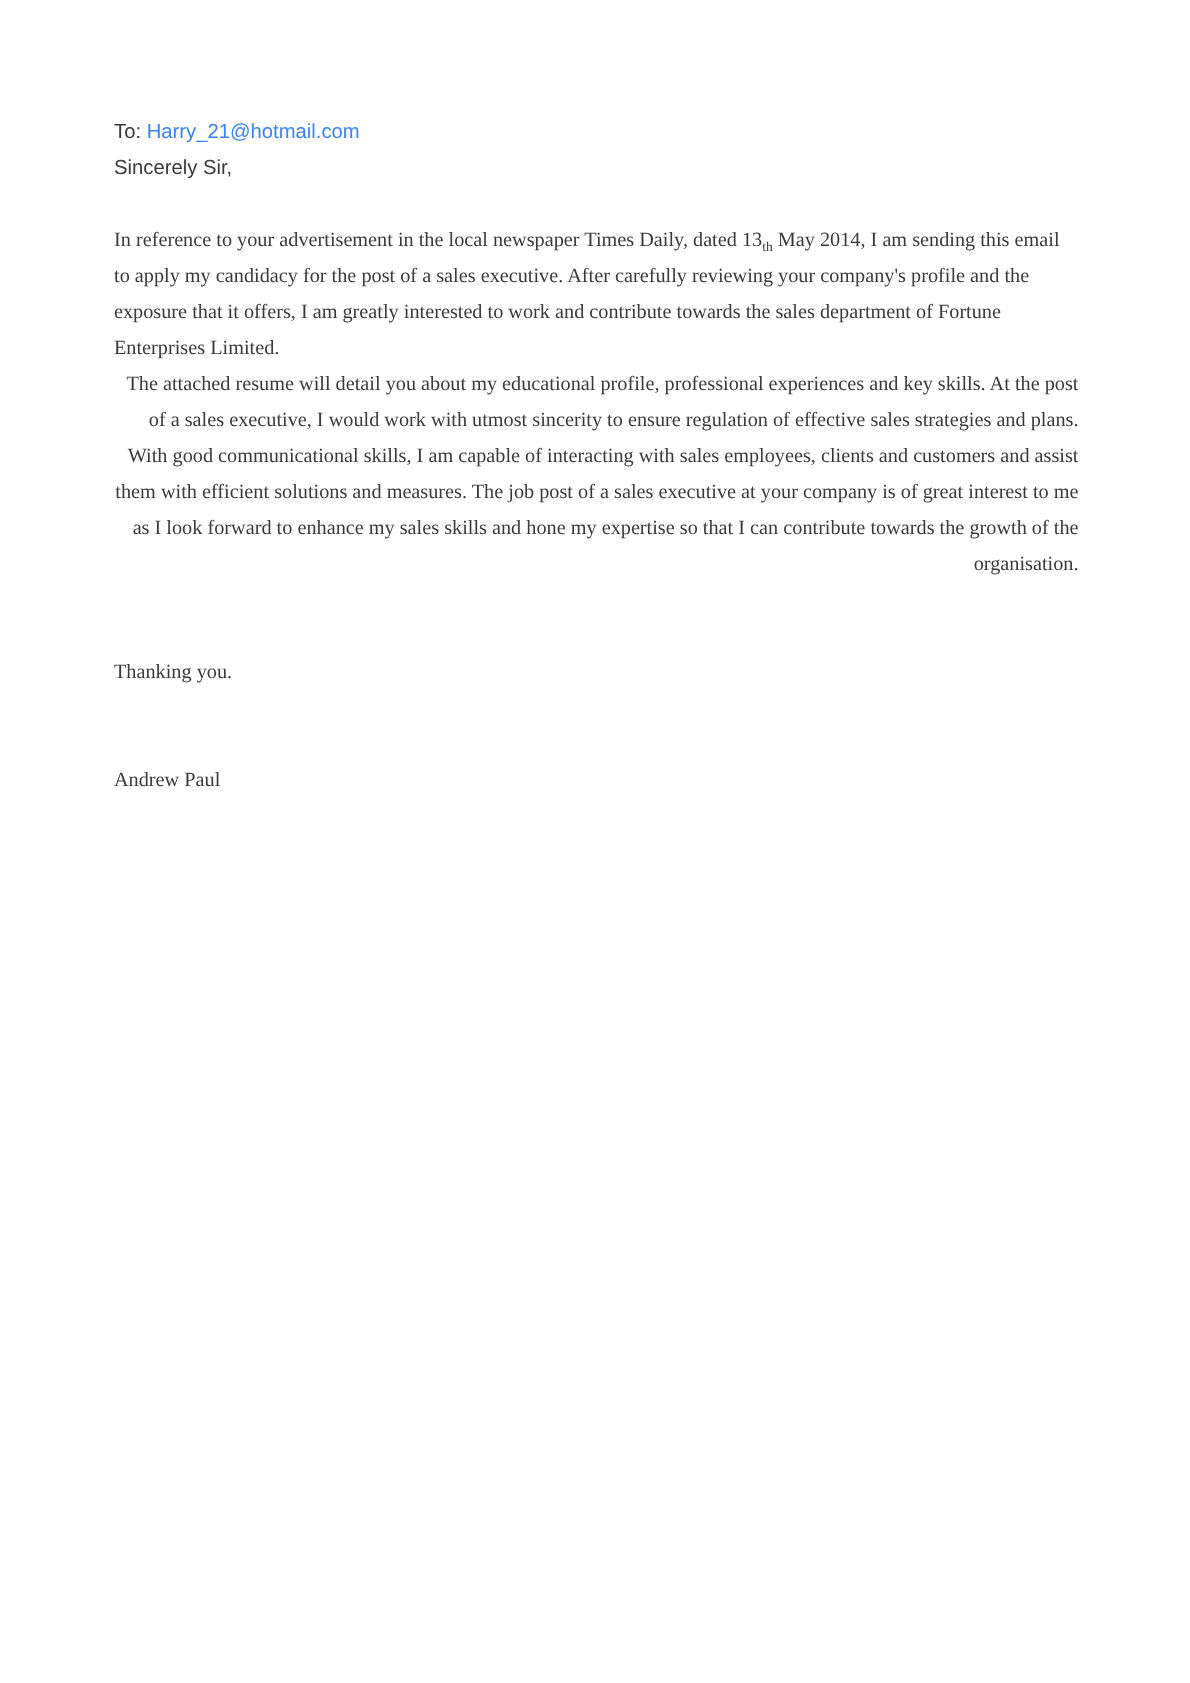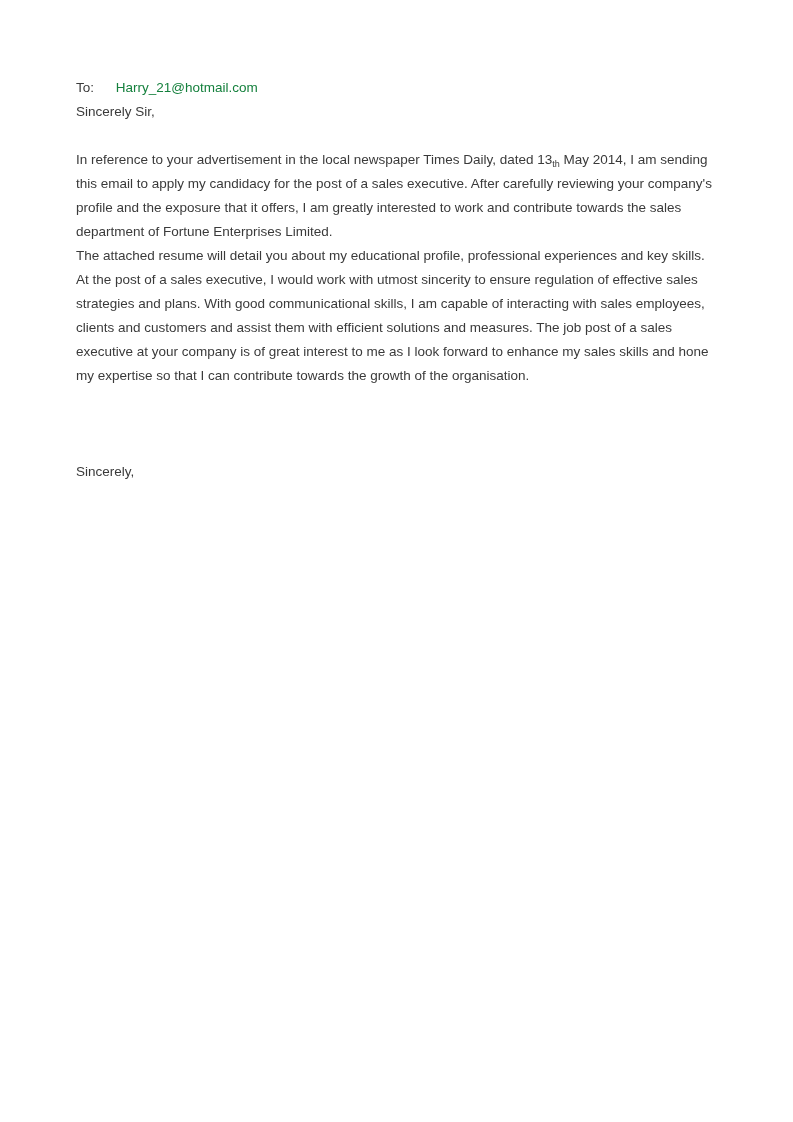--- a/index.html
+++ b/index.html
@@ -27,40 +27,41 @@
     line-height: 24px;
     color: #3a3a3a;
   }
   .header-block .line {
     white-space: nowrap;
   }
   .header-block .line + .line {
     margin-top: 0;
   }
   a.email-link {
-    color: #15803d;
+    color: #3b82f6;
     text-decoration: none;
-    margin-left: 18px;
   }
   sub.ordinal {
     font-size: 9px;
     vertical-align: baseline;
     position: relative;
     top: 3px;
     line-height: 0;
   }
   .gap {
     height: 24px;
   }
   .para {
     margin: 0;
     text-align: left;
+    font-family: Liberation Serif, serif;
   }
   .para + .para {
     margin-top: 0;
+    text-align: right;
   }
   .spacer-sm {
     height: 24px;
   }
   .signature {
     white-space: pre;
   }
 </style>
 </head>
 <body>
@@ -80,22 +81,23 @@
 
     <p class="para"><span>In reference to your advertisement in the local newspaper Times Daily, dated 13</span><sub class="ordinal">th</sub><span> May 2014, I am sending this email to apply my candidacy for the post of a sales executive. After carefully reviewing your company's profile and the exposure that it offers, I am greatly interested to work and contribute towards the sales department of Fortune Enterprises Limited.</span></p>
 
     <p class="para">The attached resume will detail you about my educational profile, professional experiences and key skills. At the post of a sales executive, I would work with utmost sincerity to ensure regulation of effective sales strategies and plans. With good communicational skills, I am capable of interacting with sales employees, clients and customers and assist them with efficient solutions and measures. The job post of a sales executive at your company is of great interest to me as I look forward to enhance my sales skills and hone my expertise so that I can contribute towards the growth of the organisation.</p>
 
     <div class="spacer-sm"></div>
 
 
     <div class="spacer-sm"></div>
 
+    <p class="para">Thanking you.</p>
 
     <div class="spacer-sm"></div>
 
-    <p class="para">Sincerely,</p>
 
     <div class="spacer-sm"></div>
 
+    <p class="para signature">Andrew Paul</p>
 
   </div>
 </div>
 
 </body></html>

